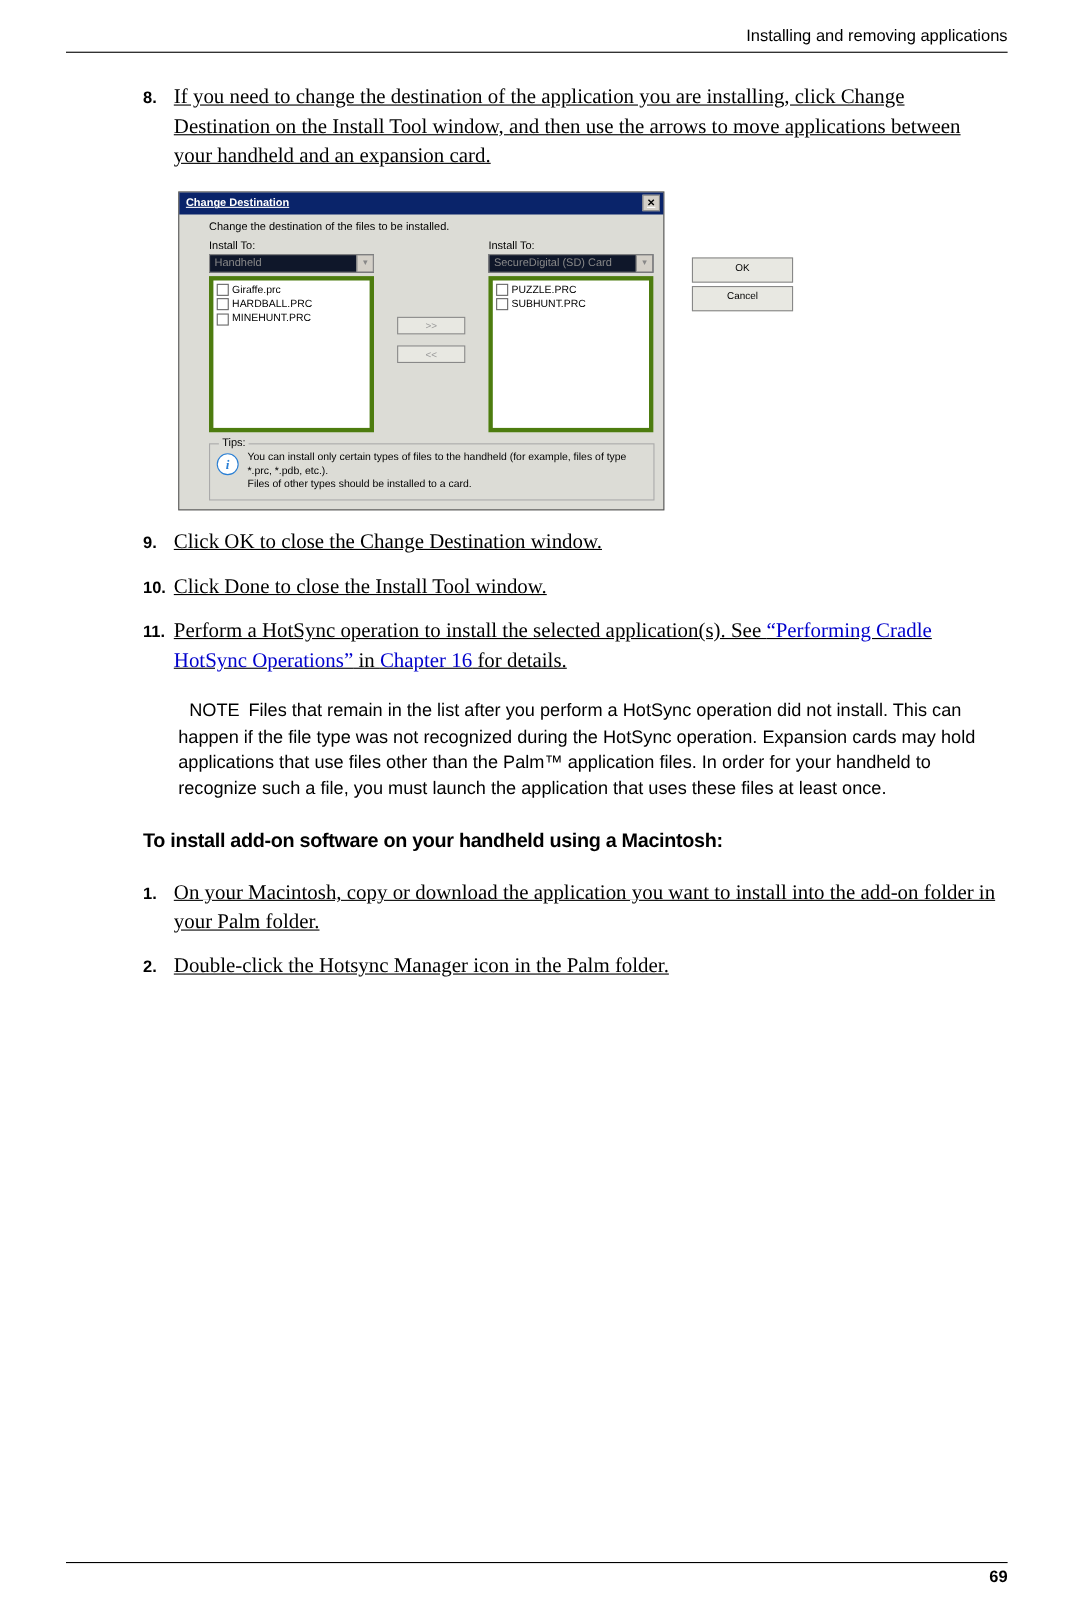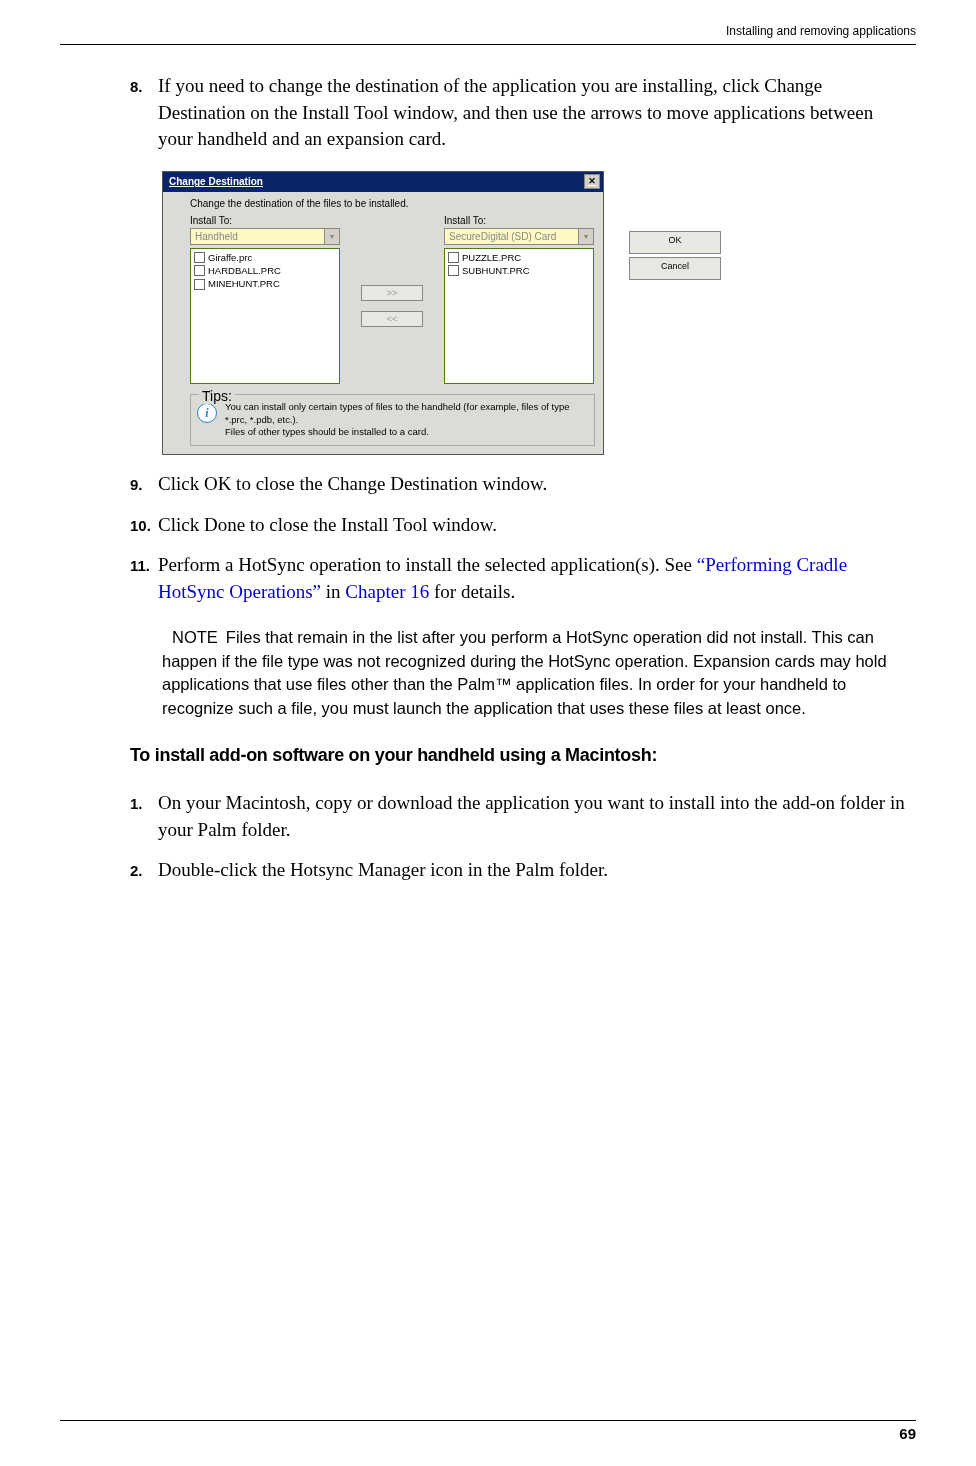--- a/index.html
+++ b/index.html
@@ -11,21 +11,21 @@
     width: 976px;
     min-height: 1466px;
     position: relative;
   }
   .page {
     padding: 24px 60px 0 60px;
   }
   .running-header {
     text-align: right;
     font-family: Arial, Helvetica, sans-serif;
-    font-size: 12px;
+    font-size: 15px;
     padding-bottom: 6px;
   }
   .header-rule {
     border: none;
     border-top: 1px solid #000;
     margin: 0 0 28px 0;
   }
   .content {
     padding-left: 70px;
     padding-right: 10px;
@@ -41,20 +41,21 @@
     font-family: Arial, Helvetica, sans-serif;
     font-weight: bold;
     font-size: 15px;
     width: 28px;
     flex-shrink: 0;
     padding-top: 3px;
   }
   .ol-body {
     flex: 1;
     font-family: 'Palatino Linotype', Palatino, Georgia, serif;
+    text-decoration: underline;
   }
   .link {
     color: #0000cc;
   }
   .note-block {
     font-family: Arial, Helvetica, sans-serif;
     font-size: 16.5px;
     line-height: 1.45;
     margin: 20px 0 24px 32px;
   }
@@ -119,37 +120,37 @@
     align-items: start;
     gap: 35px;
   }
   .col-label {
     font-size: 10px;
     margin-bottom: 2px;
   }
   .combo {
     display: flex;
     border: 1px solid #888;
-    background: #fef9c3;
+    background: #0f172a;
     height: 15px;
     align-items: center;
     justify-content: space-between;
     padding: 0 0 0 4px;
     color: #888;
   }
   .combo .arrow {
     width: 14px; height: 100%;
     background: #d4d0c8;
     border-left: 1px solid #888;
     display: flex; align-items: center; justify-content: center;
     font-size: 7px;
   }
   .listbox {
     background: #fff;
-    border: 1px solid #4d7c0f;
+    border: 4px solid #4d7c0f;
     height: 130px;
     margin-top: 3px;
     padding: 2px 3px;
     font-size: 9.5px;
     line-height: 1.4;
     overflow: hidden;
   }
   .listbox .li-row {
     display: flex; align-items: center; gap: 3px;
   }
@@ -188,21 +189,21 @@
     border: 1px solid #aaa;
     margin-top: 10px;
     padding: 6px 6px 6px 6px;
     position: relative;
   }
   .tips-legend {
     position: absolute;
     top: -7px; left: 8px;
     background: #dcdcd6;
     padding: 0 3px;
-    font-size: 14px;
+    font-size: 10px;
   }
   .tips-inner {
     display: flex;
     align-items: flex-start;
     gap: 8px;
     font-size: 9.5px;
     line-height: 1.35;
   }
   .info-ico {
     width: 18px; height: 18px;

